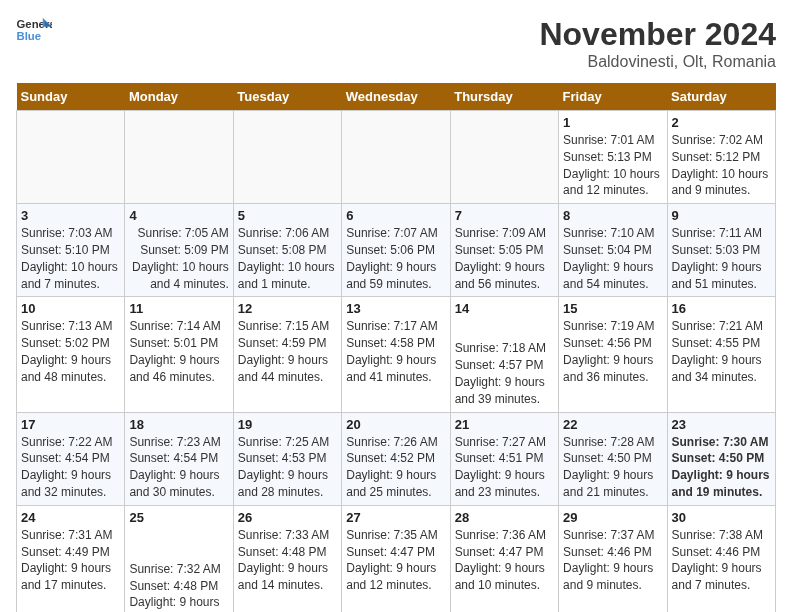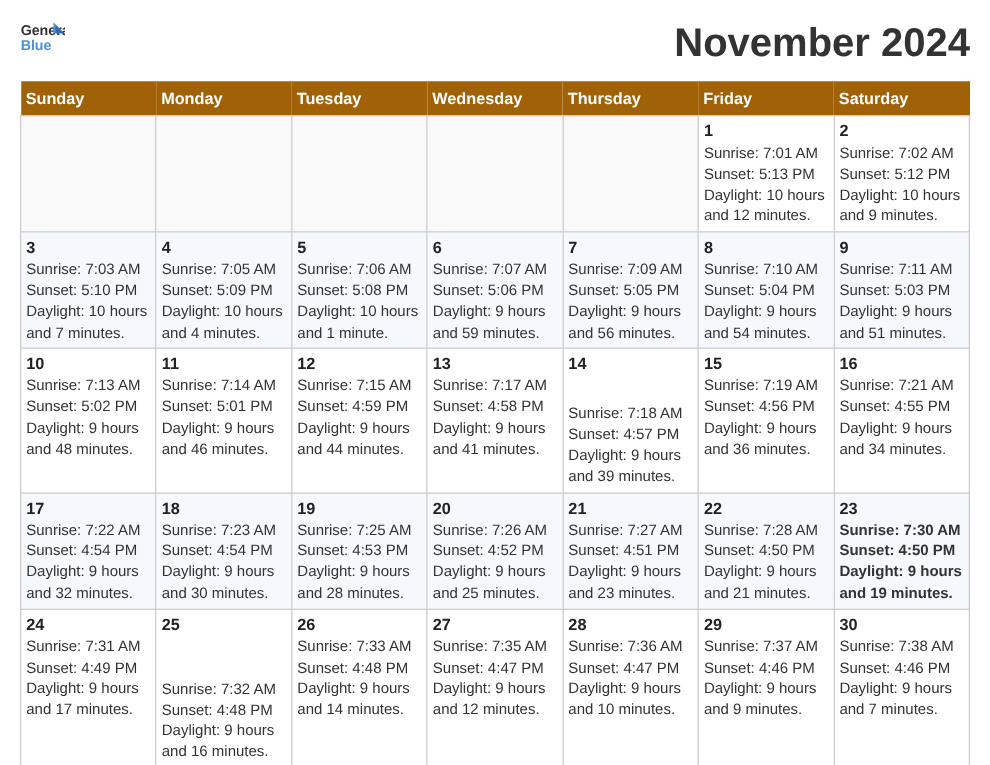--- a/index.html
+++ b/index.html
@@ -86,20 +86,21 @@
   <div class="logo">
     <svg class="logo-icon" viewBox="0 0 40 32" xmlns="http://www.w3.org/2000/svg">
       <text x="0" y="14" font-size="13" font-weight="bold" fill="#333" font-family="Arial">General</text>
       <text x="0" y="27" font-size="13" font-weight="bold" fill="#4a90d9" font-family="Arial">Blue</text>
       <polygon points="30,2 40,12 30,12" fill="#4a90d9"></polygon>
       <polygon points="32,5 40,12 32,12" fill="#2a6db0"></polygon>
     </svg>
   </div>
   <div class="title-section">
     <div class="month-title">November 2024</div>
+    <div class="subtitle">Baldovinesti, Olt, Romania</div>
   </div>
 </div>
 
 <table class="calendar">
   <thead>
     <tr>
     <th>Sunday</th>
         <th>Monday</th>
         <th>Tuesday</th>
         <th>Wednesday</th>
@@ -130,21 +131,21 @@
       </tr>
       <tr>
         <td class="shaded">
           <div class="day-number">3</div>
           <div class="day-info" style="white-space: pre-line;">Sunrise: 7:03 AM
 Sunset: 5:10 PM
 Daylight: 10 hours and 7 minutes.</div>
         </td>
         <td class="shaded">
           <div class="day-number">4</div>
-          <div class="day-info" style="white-space: pre-line;">Sunrise: 7:05 AM
+          <div class="day-info" style="white-space: pre-line; text-align: right;">Sunrise: 7:05 AM
 Sunset: 5:09 PM
 Daylight: 10 hours and 4 minutes.</div>
         </td>
         <td class="shaded">
           <div class="day-number">5</div>
           <div class="day-info" style="white-space: pre-line;">Sunrise: 7:06 AM
 Sunset: 5:08 PM
 Daylight: 10 hours and 1 minute.</div>
         </td>
         <td class="shaded">

